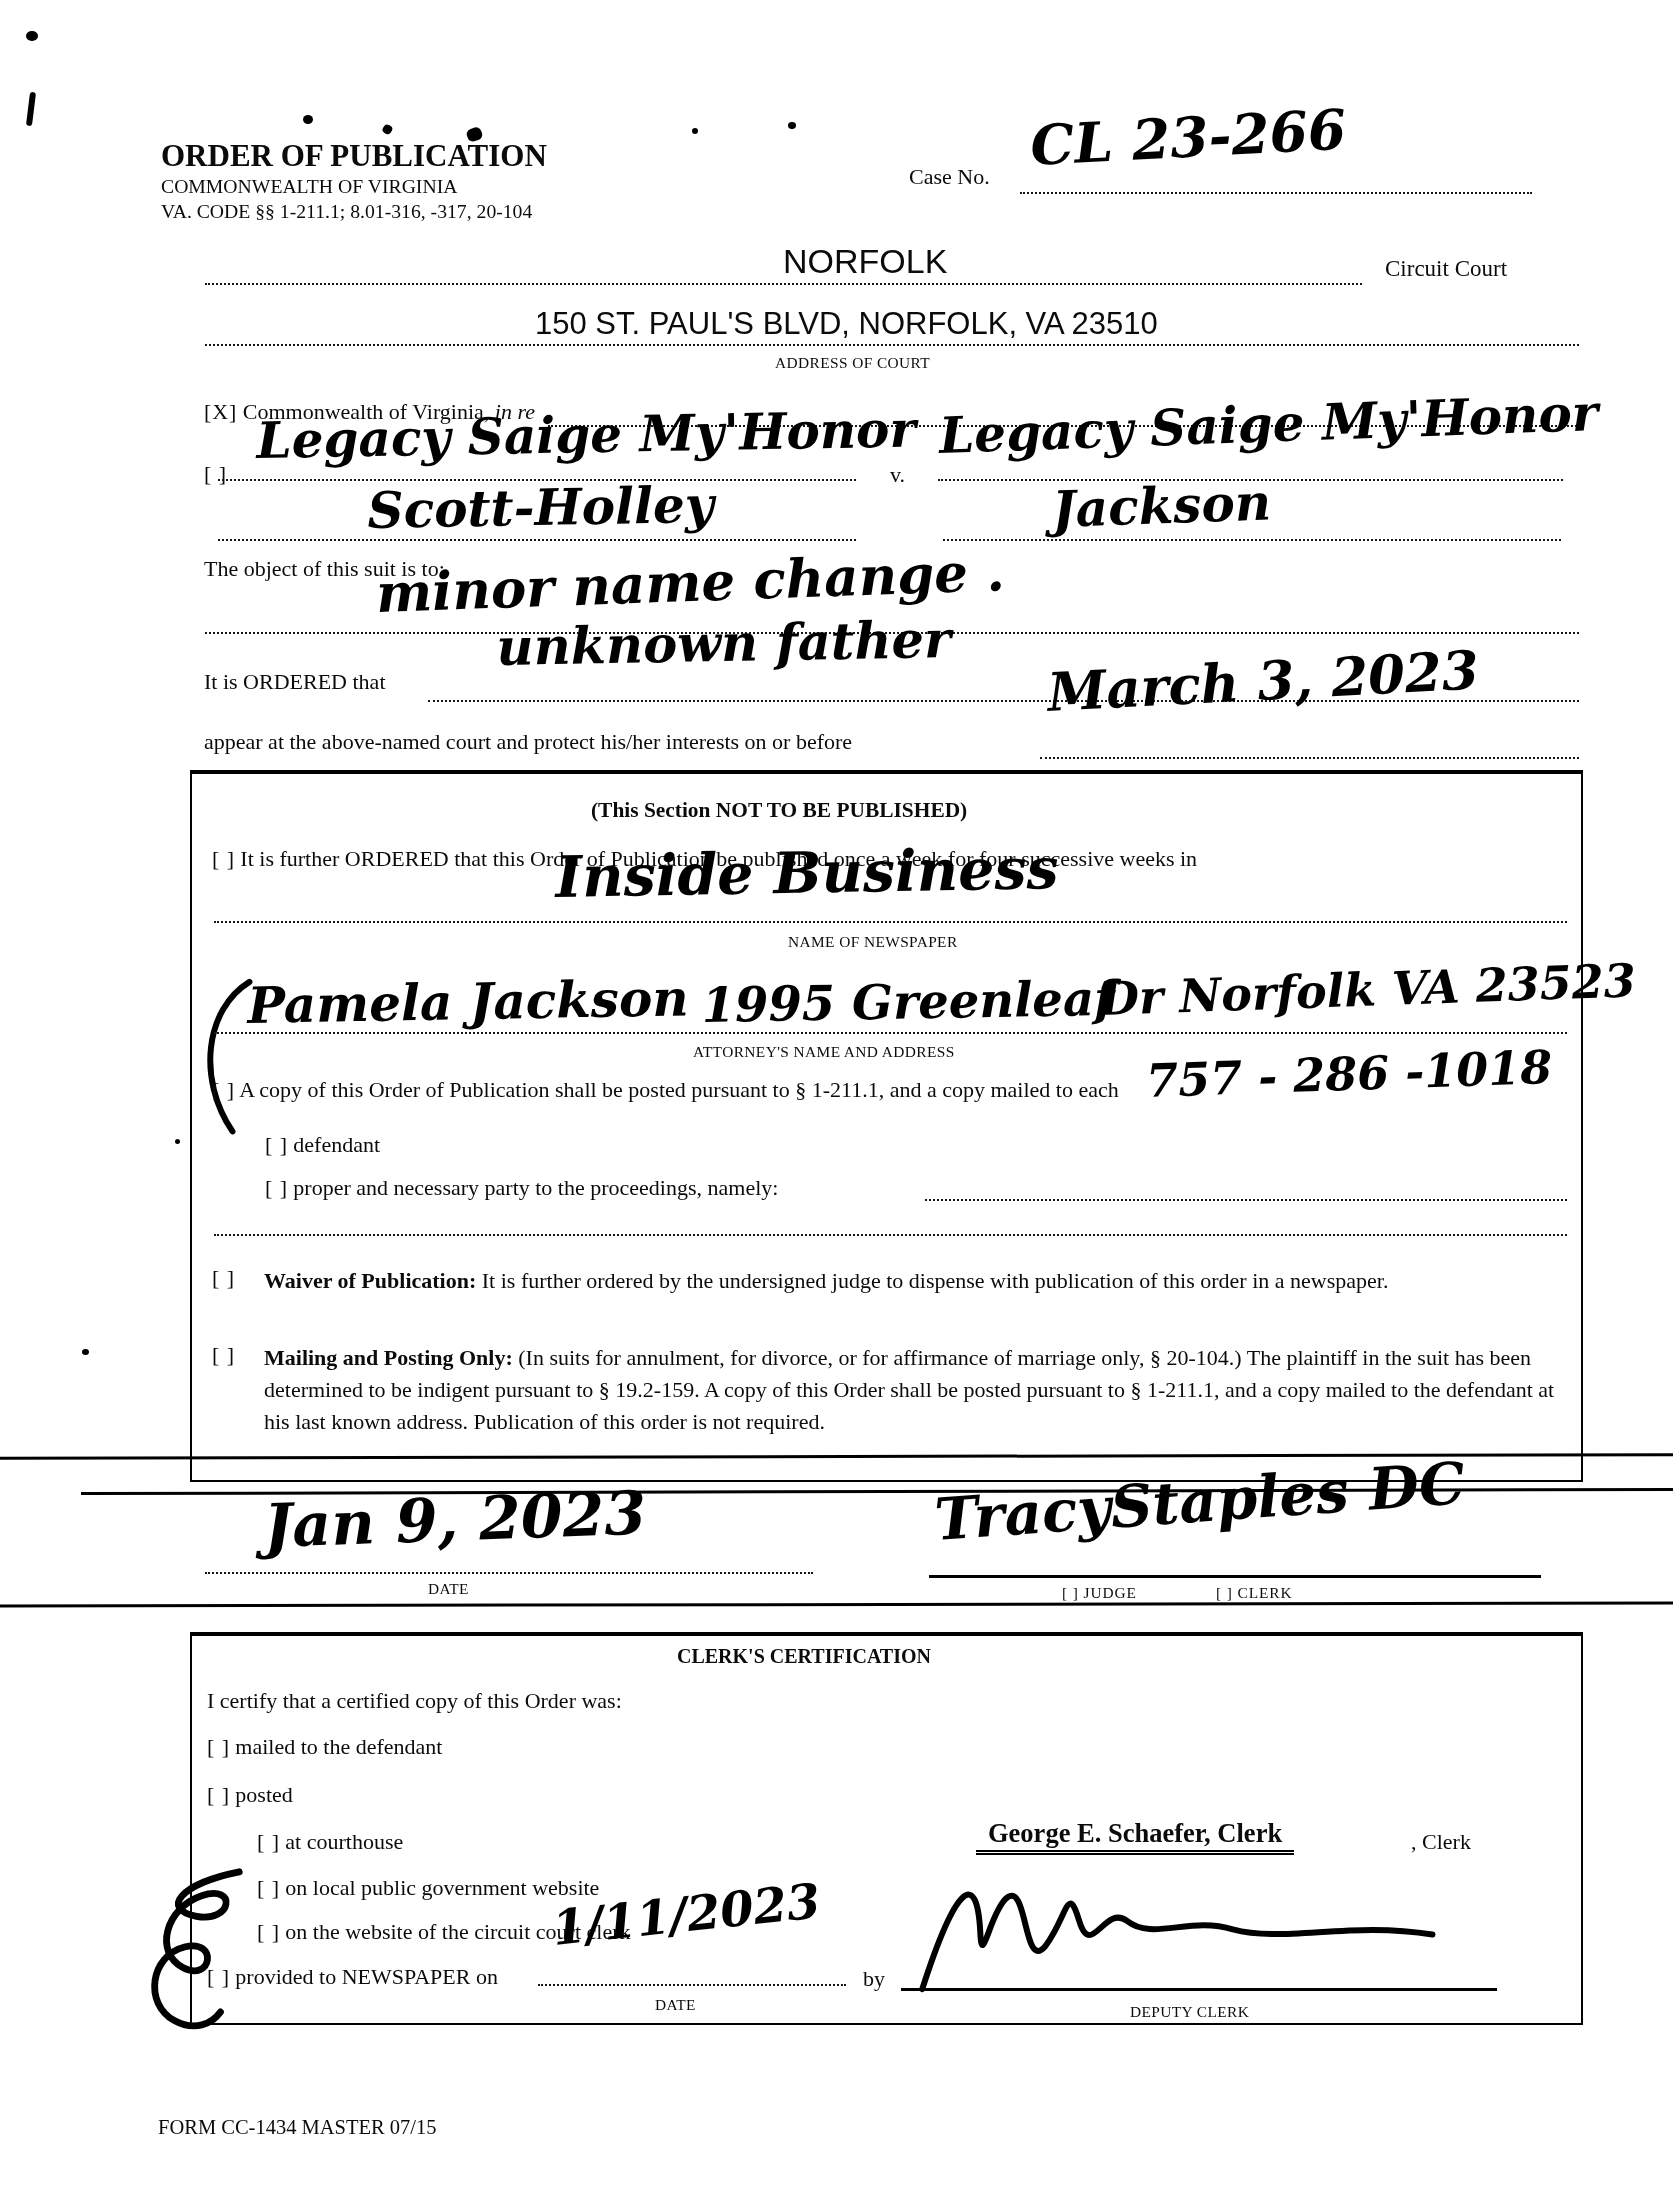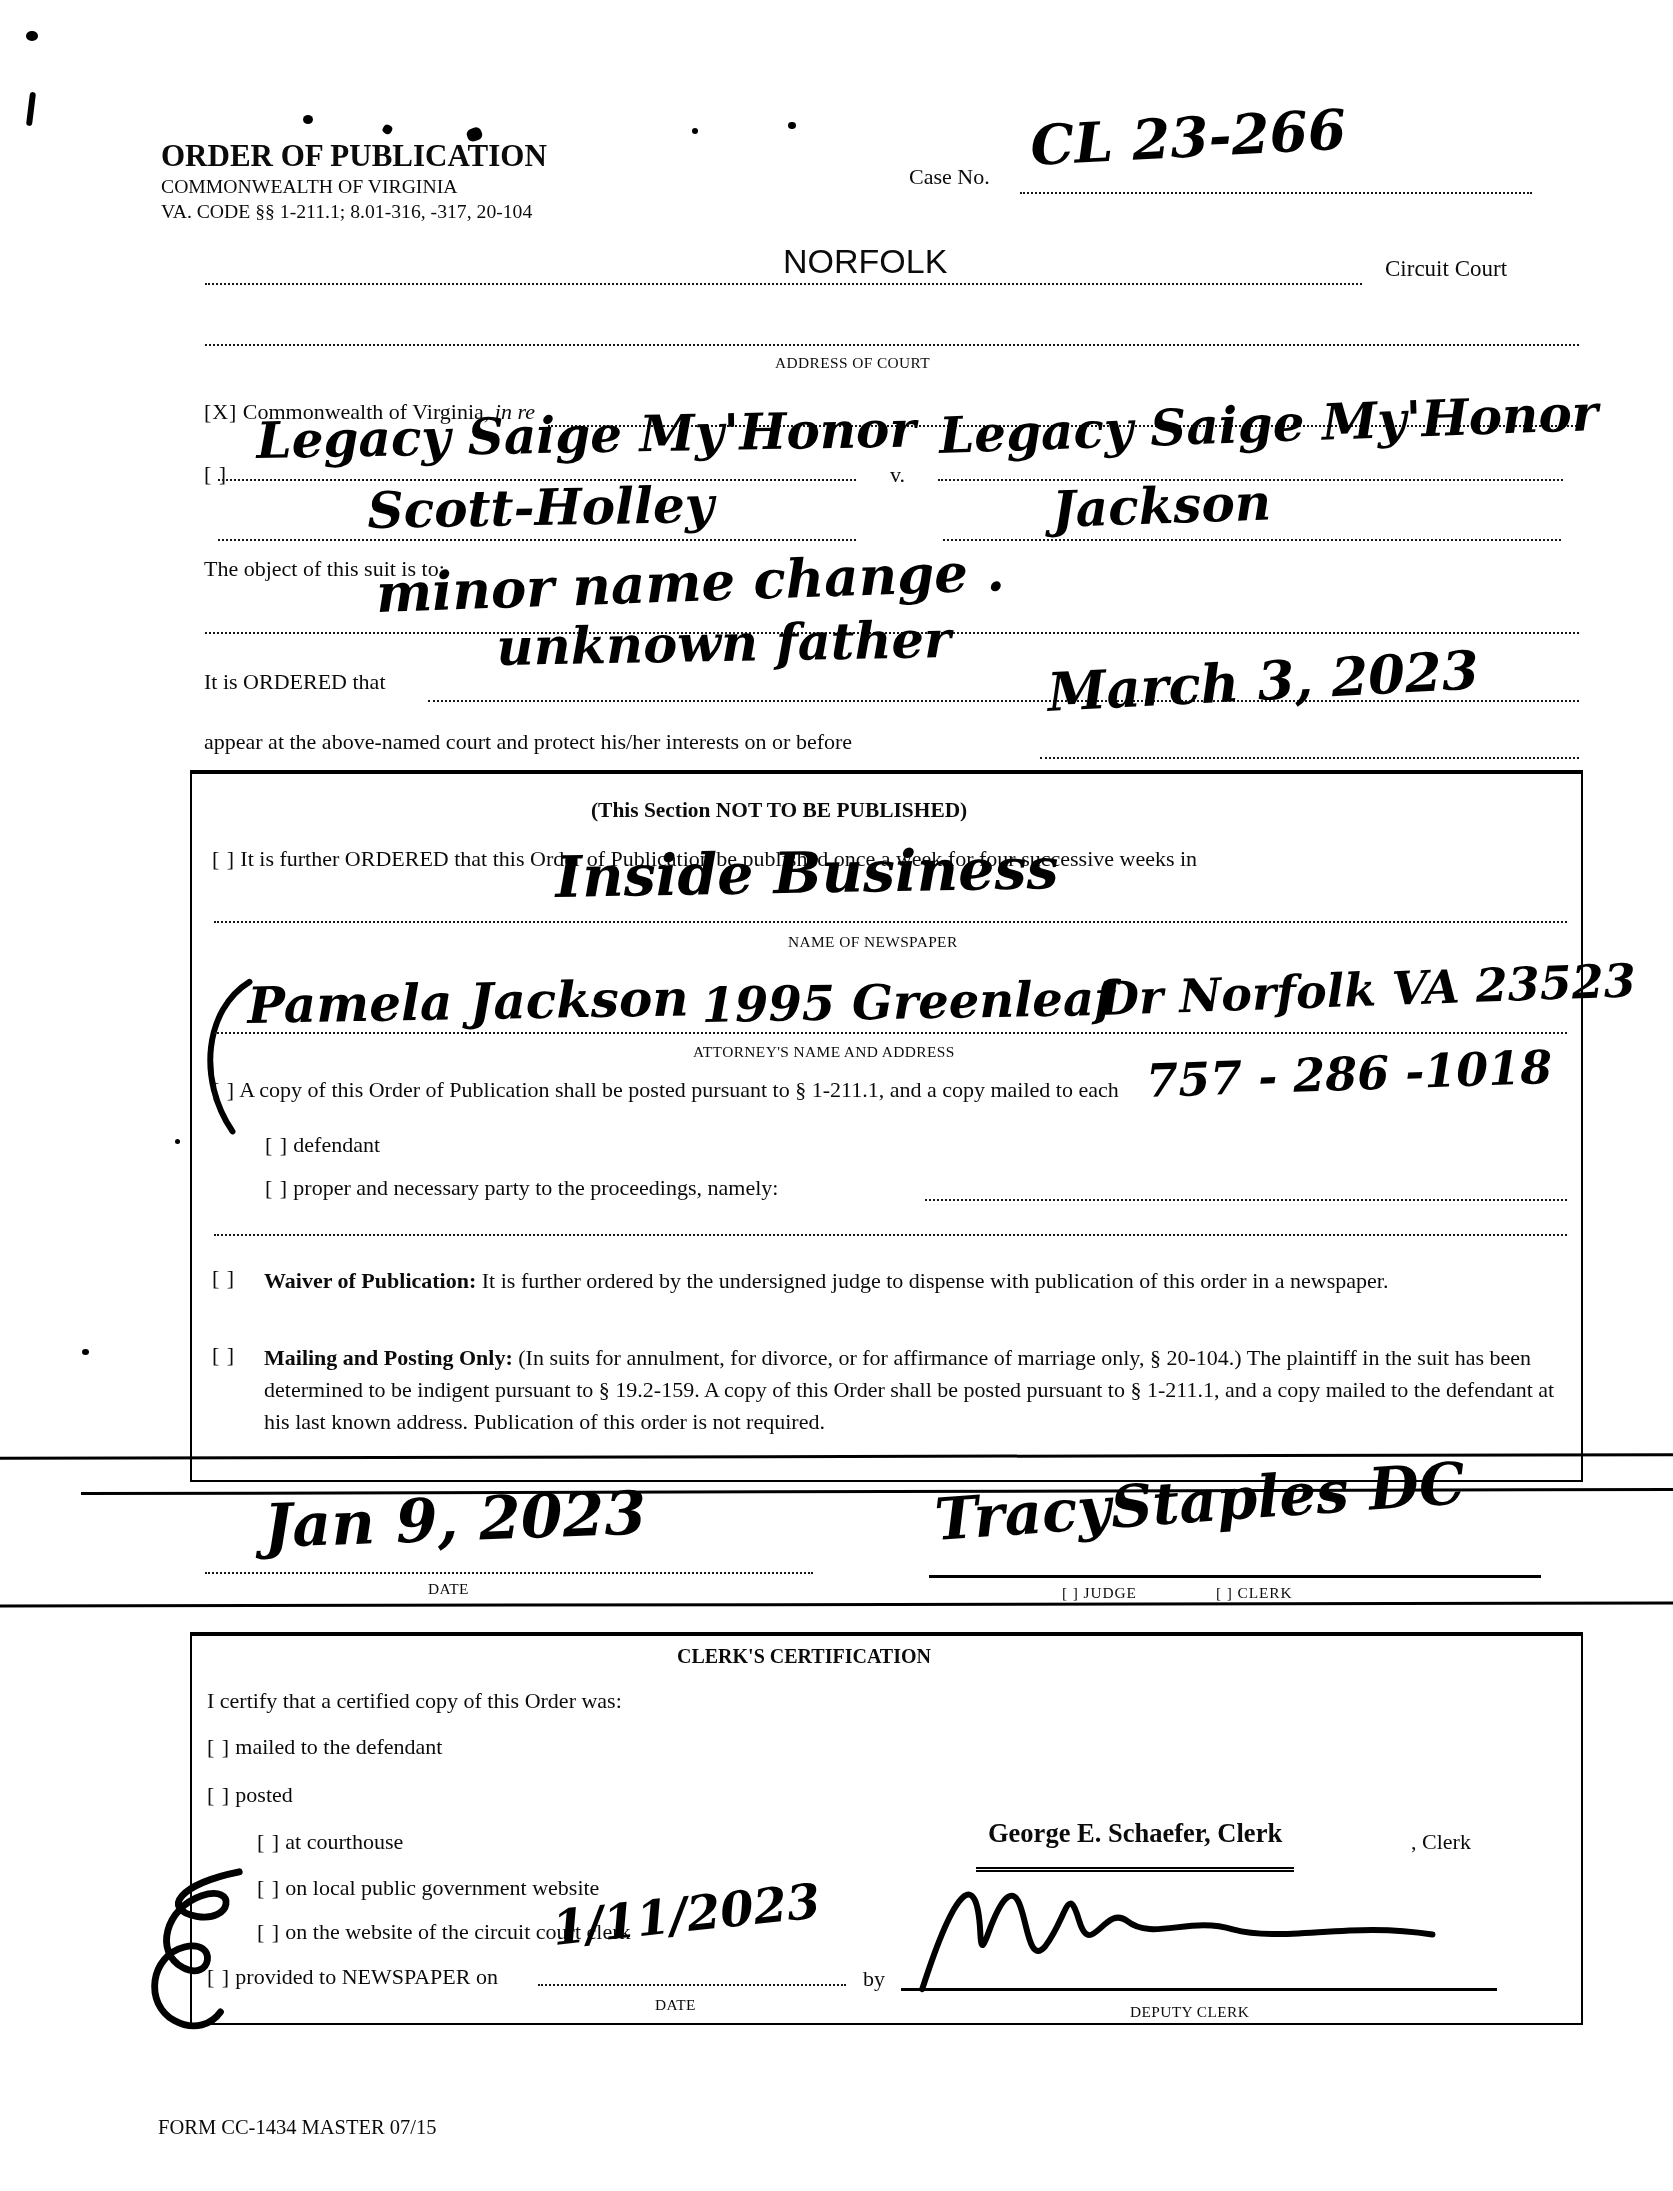--- a/index.html
+++ b/index.html
@@ -40,20 +40,21 @@
   <div class="t" style="left:161px;top:200px;font-size:19.7px;">VA. CODE §§ 1-211.1; 8.01-316, -317, 20-104</div>
 
   <div class="t" style="left:909px;top:164px;">Case No.</div>
   <div class="dot" style="left:1020px;top:192px;width:512px;"></div>
   <div class="hw" style="left:1032px;top:118px;font-size:55px;transform:rotate(-3deg);">CL 23-266</div>
 
   <div class="t sans" style="left:783px;top:241px;font-size:34px;">NORFOLK</div>
   <div class="dot" style="left:205px;top:283px;width:1157px;"></div>
   <div class="t" style="left:1385px;top:255px;font-size:23px;">Circuit Court</div>
 
+  <div class="t sans" style="left:535px;top:305px;font-size:31px;">150 ST. PAUL'S BLVD,  NORFOLK, VA 23510</div>
   <div class="dot" style="left:205px;top:344px;width:1374px;"></div>
   <div class="t cap" style="left:775px;top:354px;">ADDRESS OF COURT</div>
 
   <div class="t" style="left:204px;top:399px;">
     <span class="cb">[X]</span>
     <span>Commonwealth of Virginia,</span>
     <span class="i">in re</span>
   </div>
   <div class="dot" style="left:548px;top:425px;width:1032px;"></div>
 
@@ -156,21 +157,21 @@
   </div>
   <div class="t" style="left:207px;top:1782px;text-align:right;">
     <span class="cb">[ ]</span>
     <span>posted</span>
   </div>
   <div class="t" style="left:257px;top:1829px;">
     <span class="cb">[ ]</span>
     <span>at courthouse</span>
   </div>
 
-  <div class="t b" style="left:976px;top:1818px;font-size:26.5px;border-bottom:5.1px double #000;padding:0 12px 17px 12px;">George E. Schaefer, Clerk</div>
+  <div class="t b" style="left:976px;top:1818px;font-size:26.5px;border-bottom:5.1px double #000;padding:0 12px 0 12px;">George E. Schaefer, Clerk</div>
   <div class="t" style="left:1411px;top:1829px;">, Clerk</div>
 
   <div class="t" style="left:257px;top:1875px;">
     <span class="cb">[ ]</span>
     <span>on local public government website</span>
   </div>
   <div class="t" style="left:257px;top:1919px;">
     <span class="cb">[ ]</span>
     <span>on the website of the circuit court clerk</span>
   </div>

